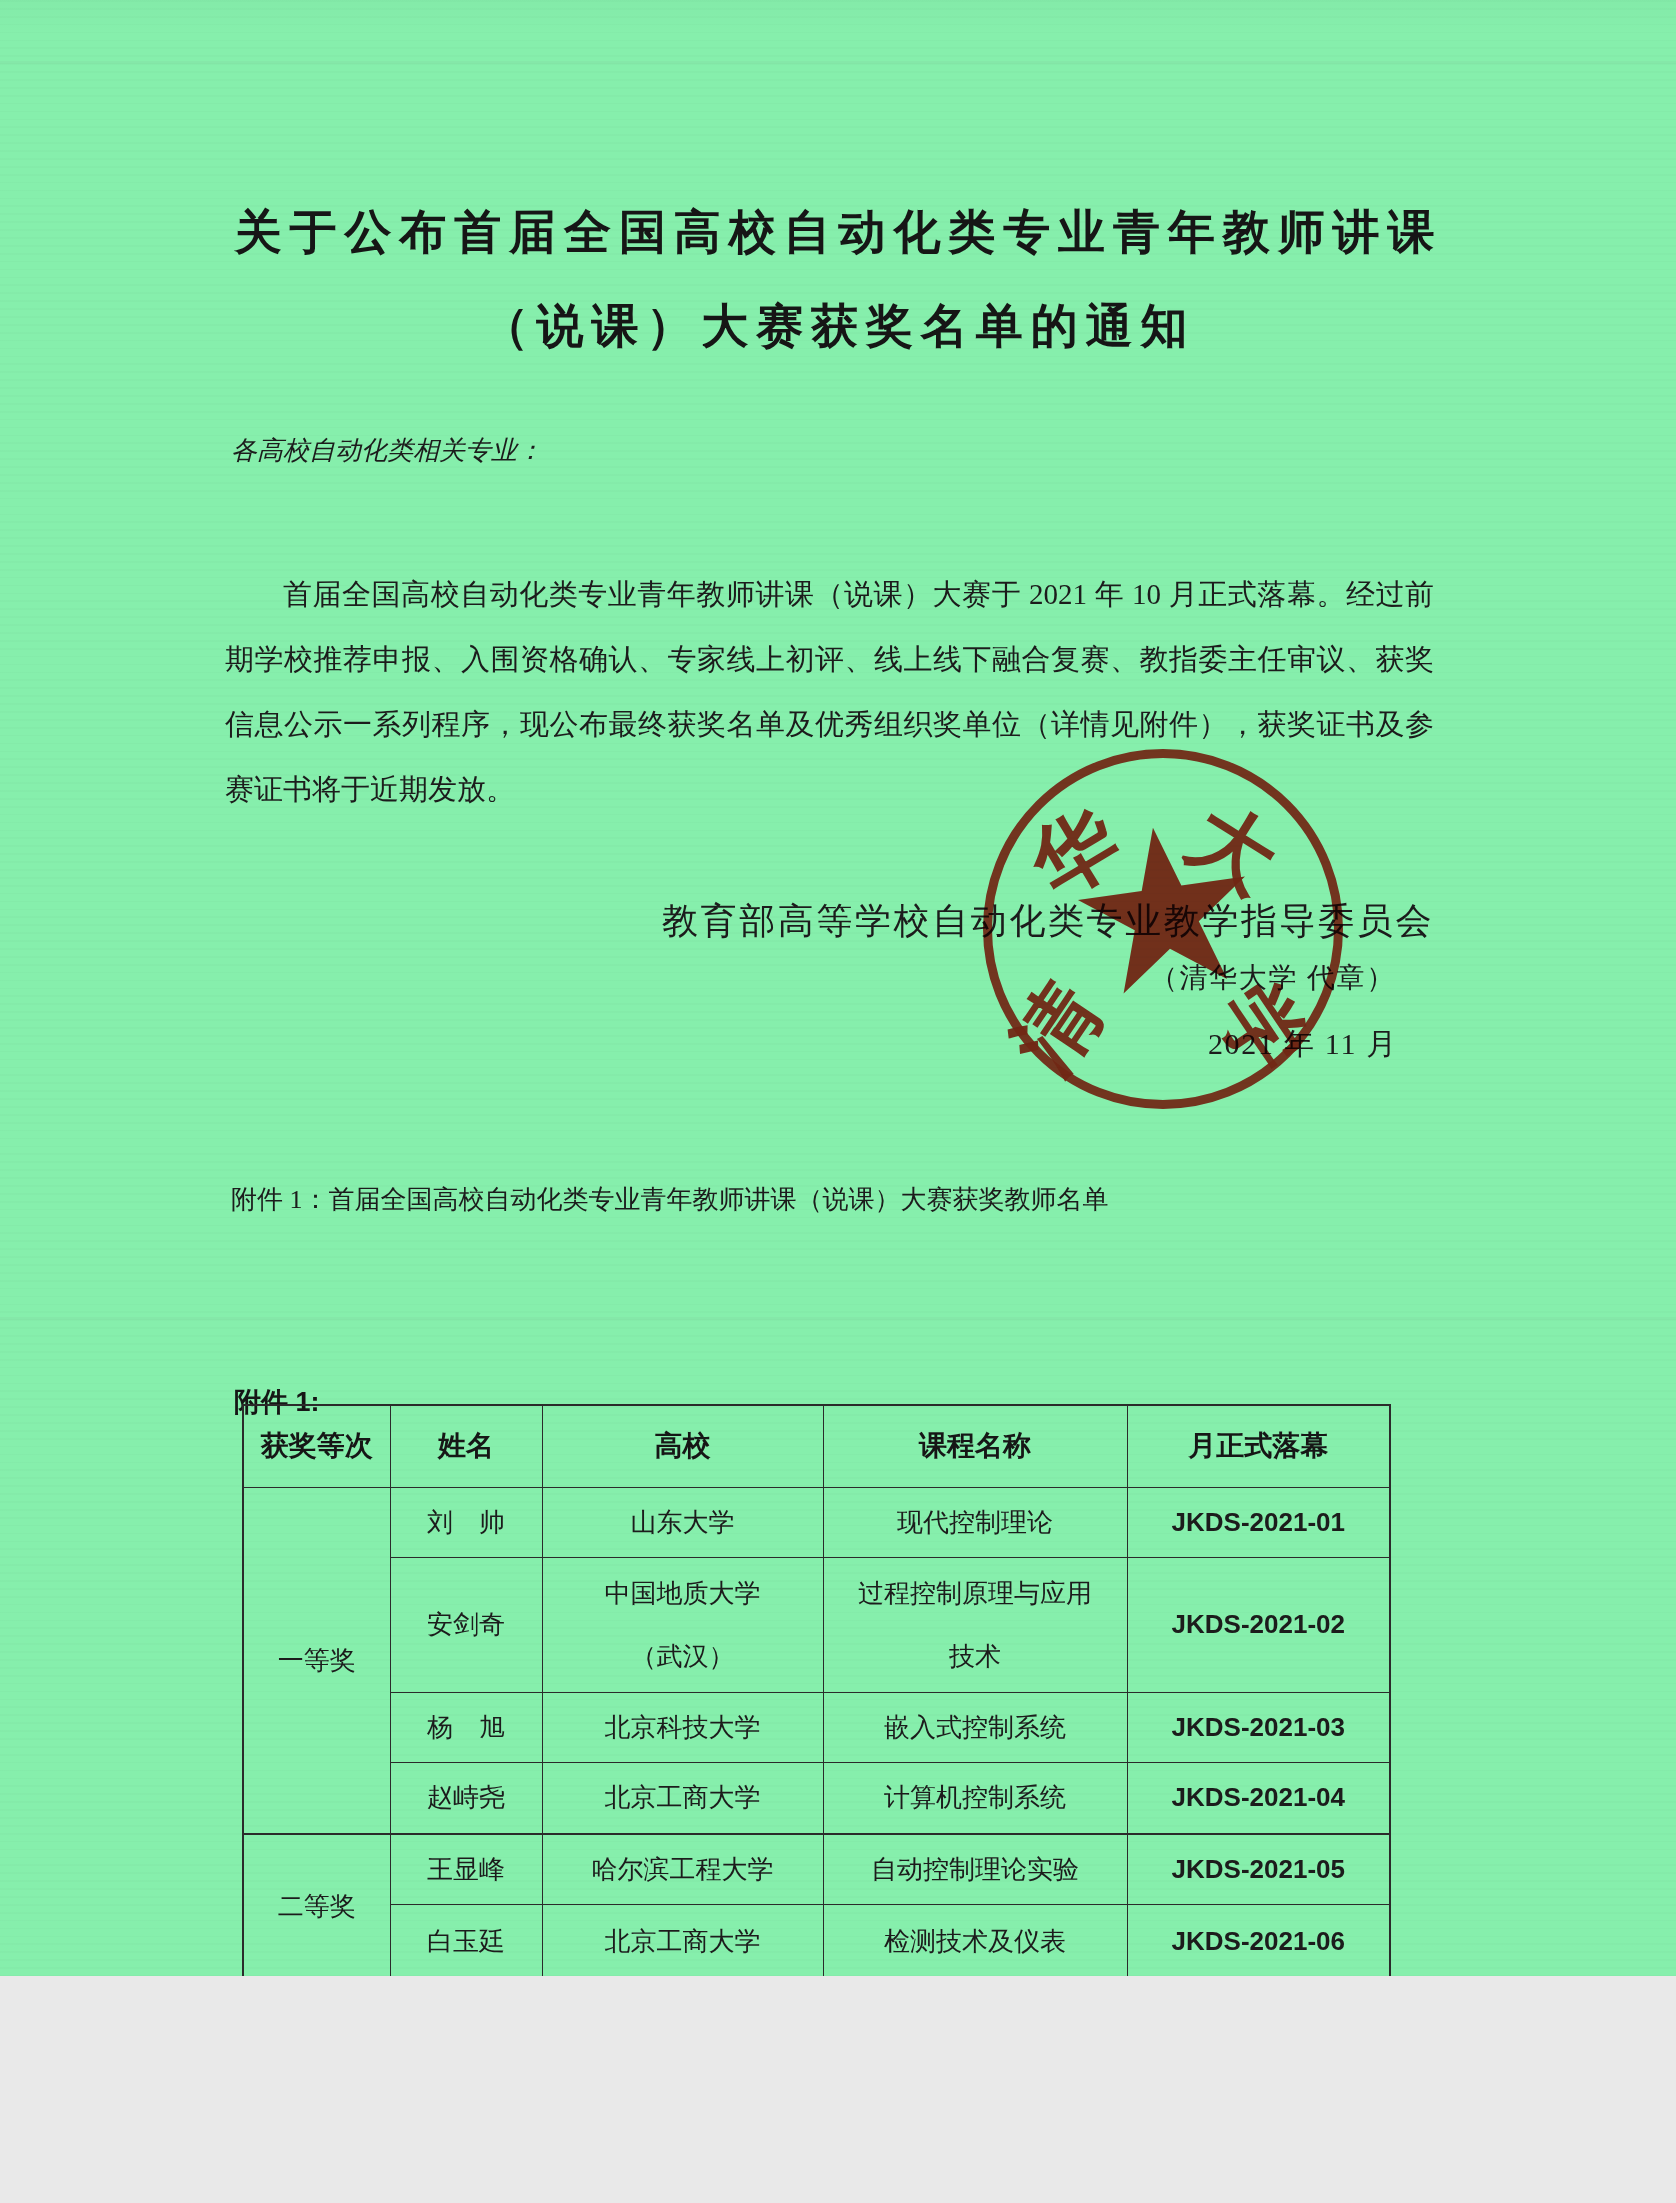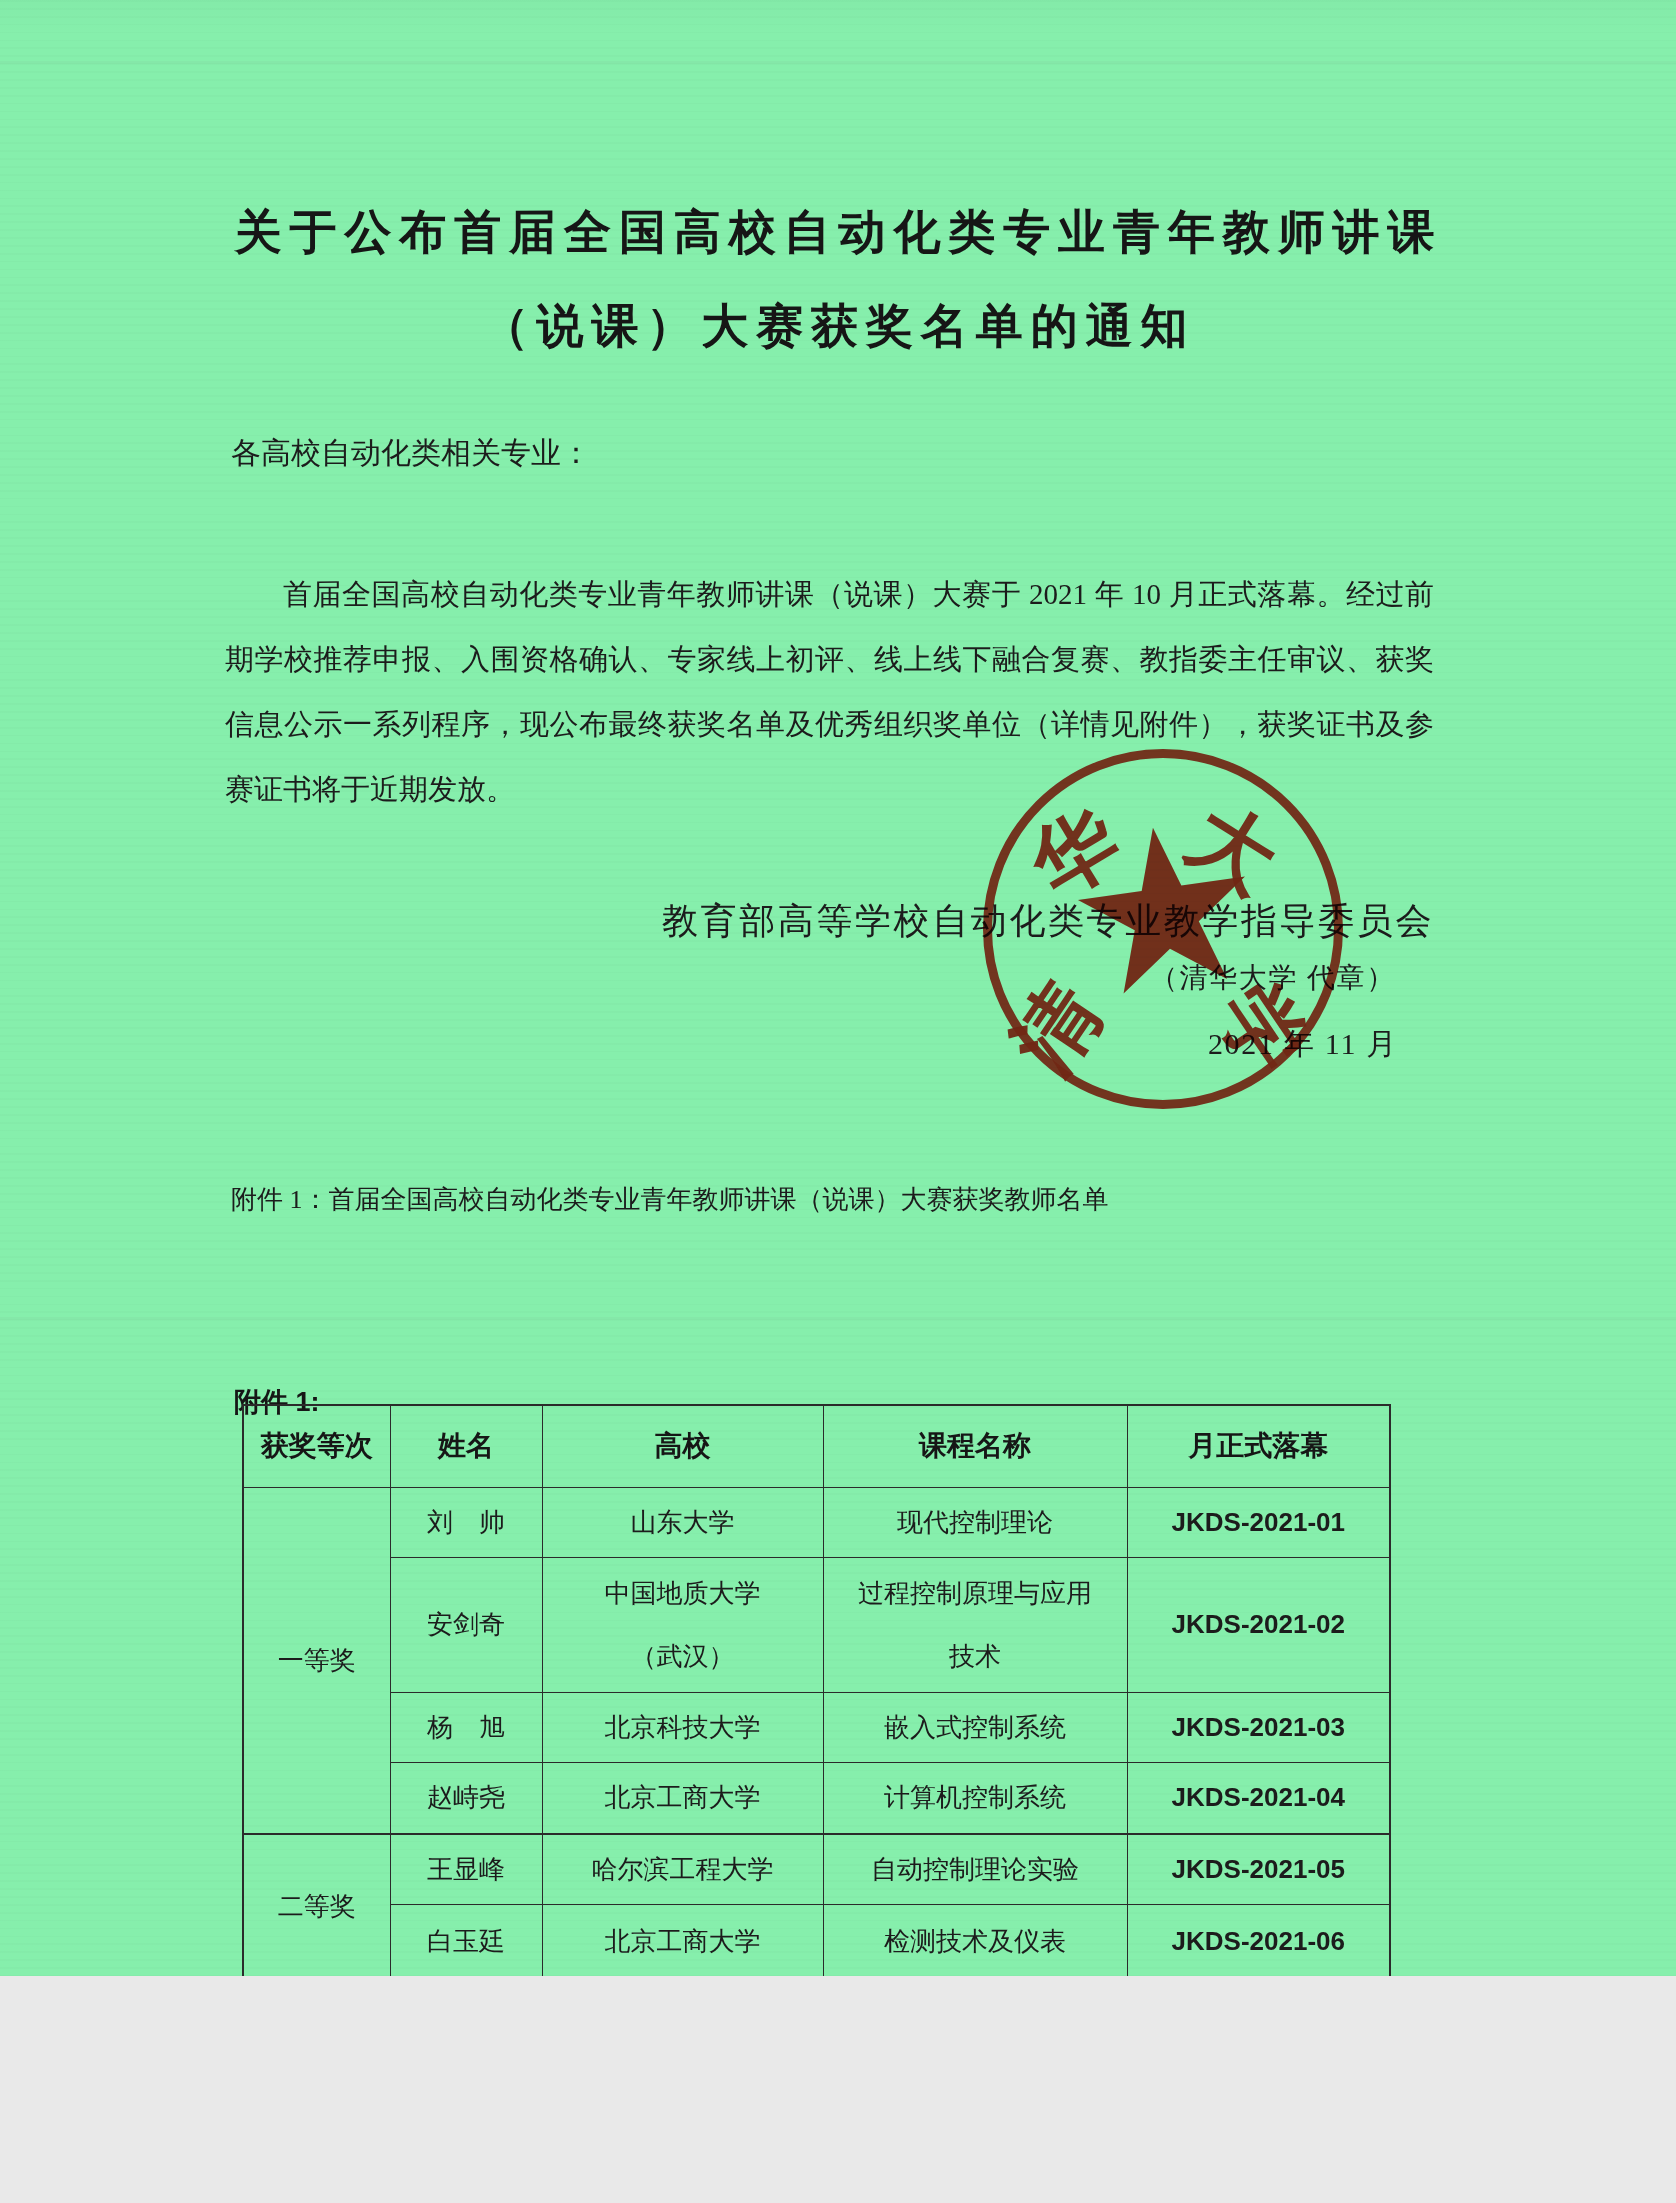--- a/index.html
+++ b/index.html
@@ -25,21 +25,21 @@
   .streak { position:absolute; left:0; width:100%; height:2.6px; background:rgba(120,120,120,0.05); }
 
   .title {
     position:absolute; top:185px; left:0; width:100%;
     text-align:center; font-weight:bold;
     font-size:47px; letter-spacing:7.9px; line-height:94px;
     color:#161616;
   }
   .salutation {
     position:absolute; top:433px; left:231px;
-    font-size:30px; color:#1c1c1c;
+    font-size:26px; color:#1c1c1c;font-style:italic;
   }
   .paragraph {
     position:absolute; top:562px; left:225px; width:1209px;
     font-size:29px; line-height:65px;
     text-align:justify; text-indent:2em;
     color:#1c1c1c;
   }
   .sig-org {
     position:absolute; top:897px; right:243px;
     font-size:36px; color:#1c1c1c; letter-spacing:2.6px;

